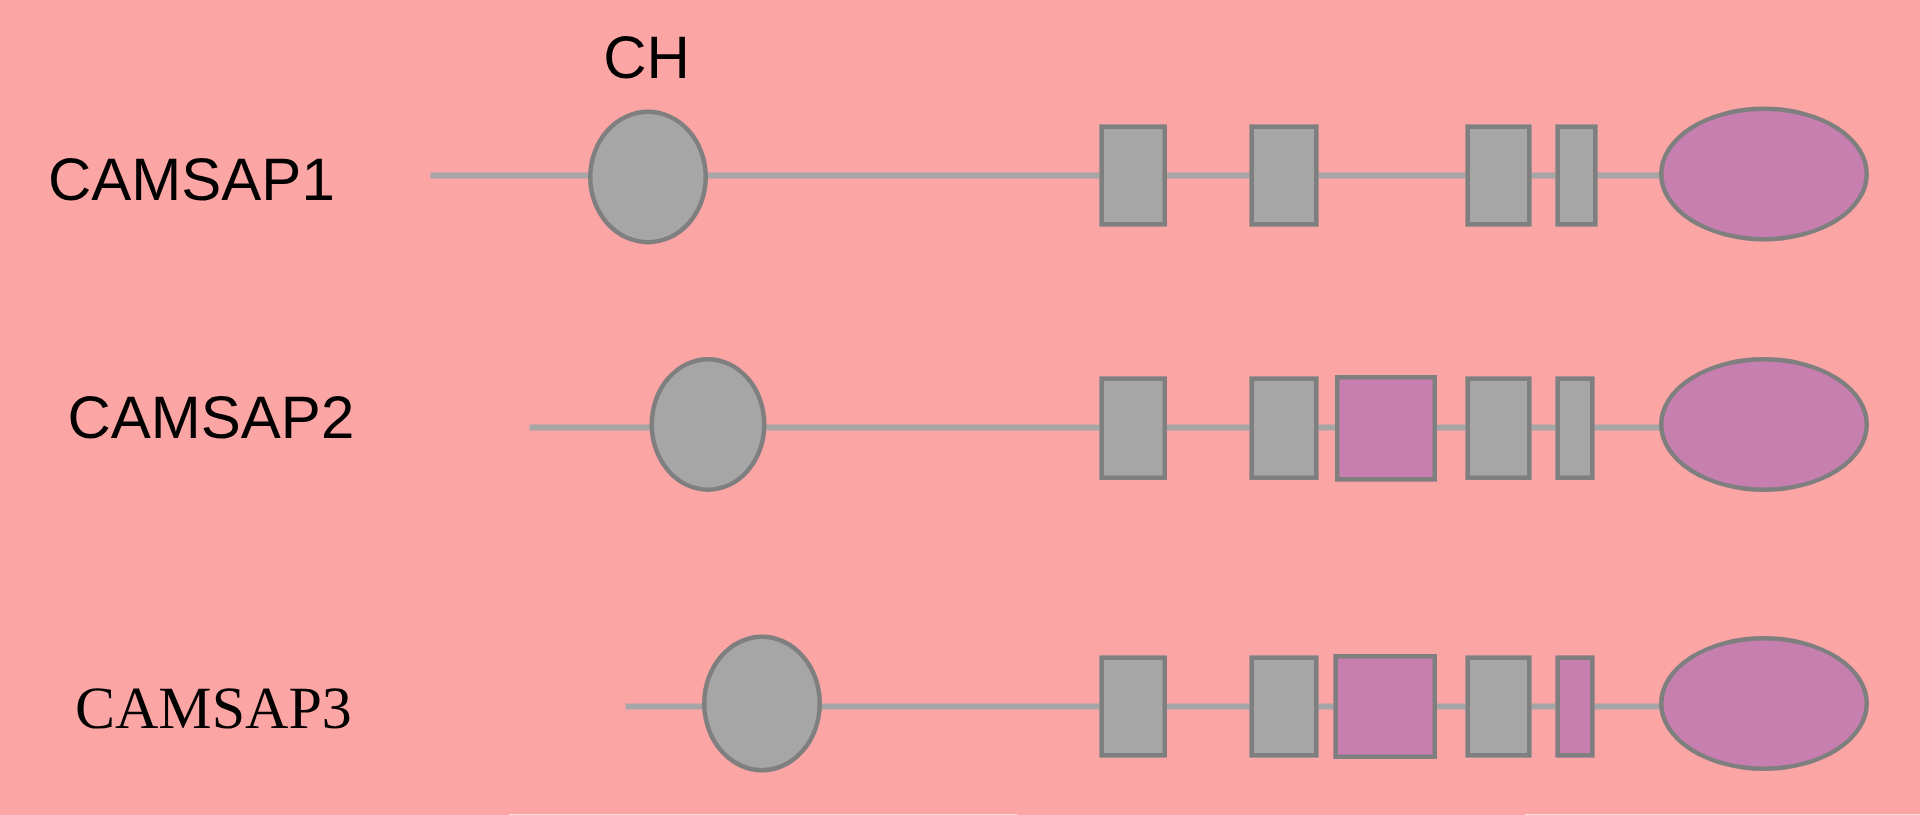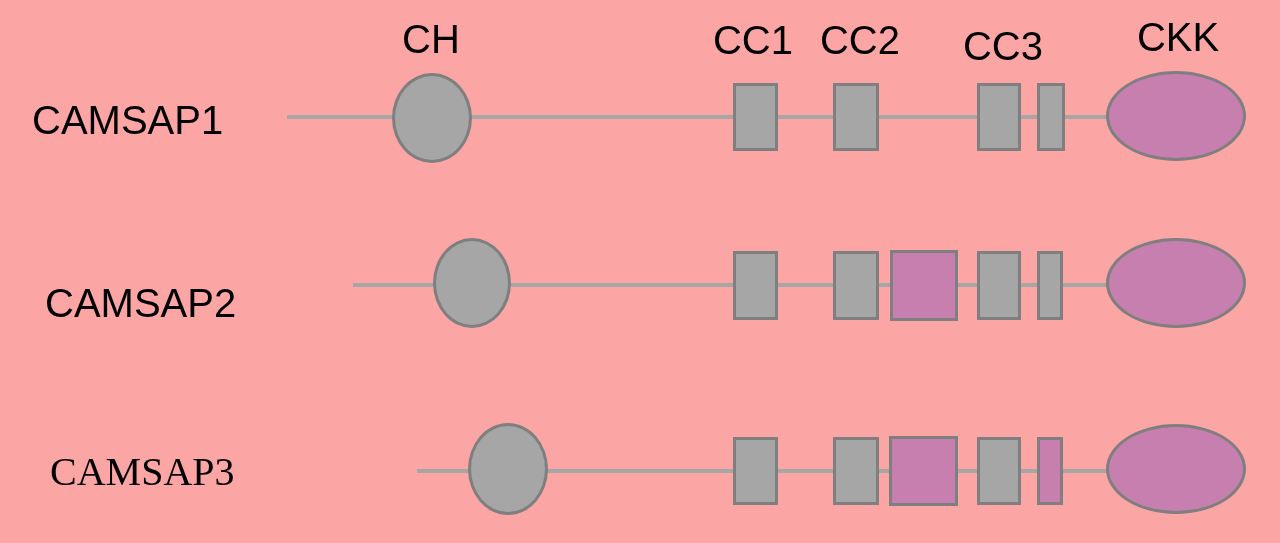--- a/index.html
+++ b/index.html
@@ -33,38 +33,34 @@
   .gray-fill { background: #a6a6a6; }
   .pink-fill { background: #c77fb0; }
   .ellipse { border-radius: 50%; }
 </style>
 </head>
 <body>
 
 <div class="canvas">
 
   <div class="txt domain-label" style="left:361px; top:16px;">CH</div>
-  <div class="txt domain-label" style="left:683px; top:17px;">CC1</div>
-  <div class="txt domain-label" style="left:790px; top:17px;">CC2</div>
-  <div class="txt domain-label" style="left:933px; top:23px;">CC3</div>
-  <div class="txt domain-label" style="left:1108px; top:14px;">CKK</div>
 
   <div>
     <div class="txt" style="left:32px; top:97px;">CAMSAP1</div>
     <div class="backbone" style="left:287px; top:115px; width:823px;"></div>
     <div class="shape ellipse gray-fill" style="left:392px; top:73px; width:80px; height:90px;"></div>
     <div class="shape gray-fill" style="left:733px; top:83px; width:45px; height:68px;"></div>
     <div class="shape gray-fill" style="left:833px; top:83px; width:46px; height:68px;"></div>
     <div class="shape gray-fill" style="left:977px; top:83px; width:44px; height:68px;"></div>
     <div class="shape gray-fill" style="left:1037px; top:83px; width:28px; height:68px;"></div>
     <div class="shape ellipse pink-fill" style="left:1106px; top:71px; width:140px; height:90px;"></div>
   </div>
 
   <div>
-    <div class="txt" style="left:45px; top:280px;">CAMSAP2</div>
+    <div class="txt" style="left:45px; top:256px;">CAMSAP2</div>
     <div class="backbone" style="left:353px; top:283px; width:757px;"></div>
     <div class="shape ellipse gray-fill" style="left:433px; top:238px; width:78px; height:90px;"></div>
     <div class="shape gray-fill" style="left:733px; top:251px; width:45px; height:69px;"></div>
     <div class="shape gray-fill" style="left:833px; top:251px; width:46px; height:69px;"></div>
     <div class="shape pink-fill" style="left:890px; top:250px; width:68px; height:71px;"></div>
     <div class="shape gray-fill" style="left:977px; top:251px; width:44px; height:69px;"></div>
     <div class="shape gray-fill" style="left:1037px; top:251px; width:26px; height:69px;"></div>
     <div class="shape ellipse pink-fill" style="left:1106px; top:238px; width:140px; height:90px;"></div>
   </div>
 

